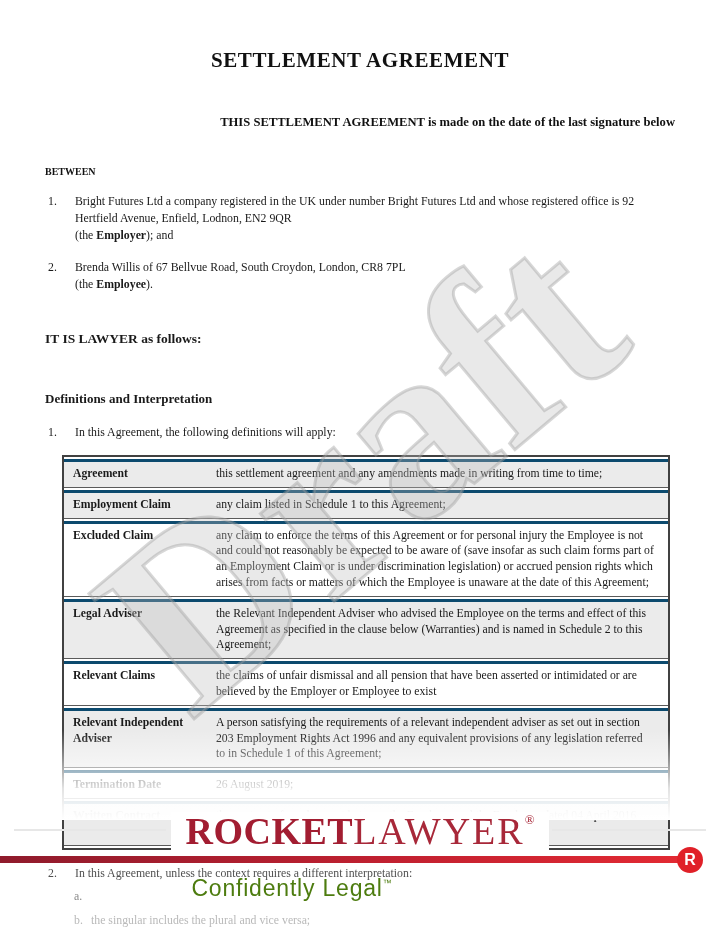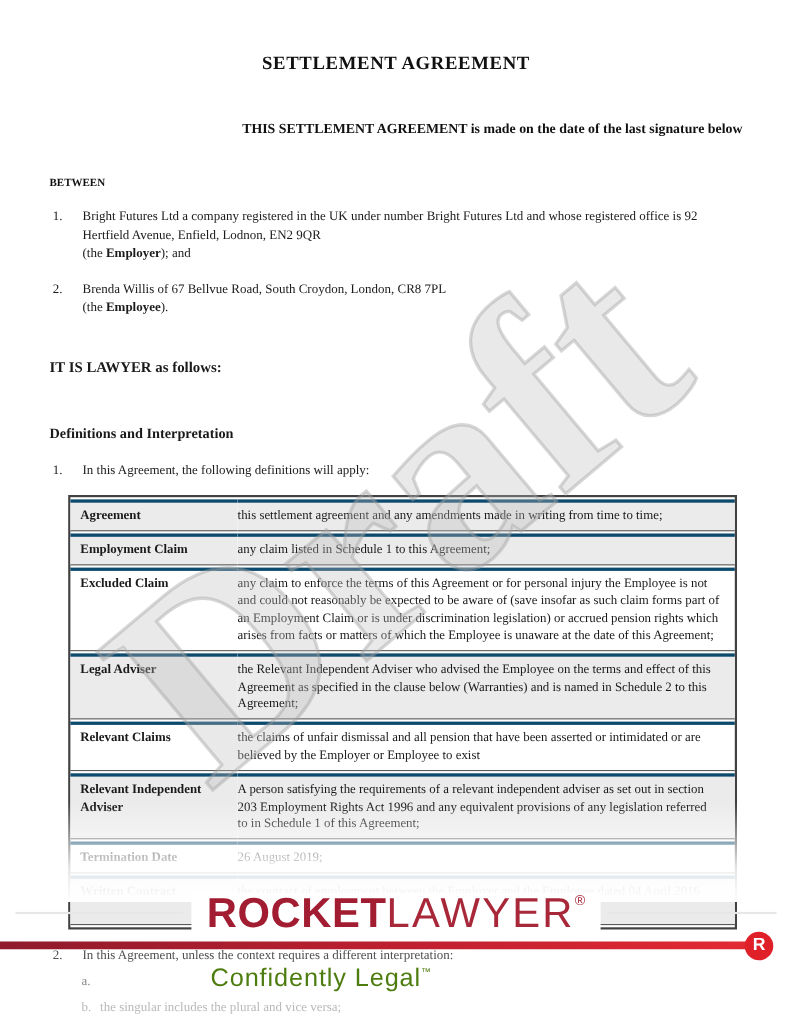--- a/index.html
+++ b/index.html
@@ -15,21 +15,21 @@
 
   .content {
     position: relative;
     z-index: 1;
     padding: 0 45px;
   }
 
   .doc-title {
     margin-top: 48px;
     text-align: center;
-    font-size: 17px;
+    font-size: 21px;
     font-weight: bold;
     letter-spacing: 0.6px;
     color: #111;
   }
 
   .intro-line {
     margin-top: 42px;
     font-size: 12.6px;
     font-weight: bold;
     color: #111;
@@ -152,21 +152,21 @@
     height: 2px;
     background: #e7e7e7;
   }
   .faded-rule.left  { left: 14px;  width: 152px; }
   .faded-rule.right { left: 552px; width: 154px; }
 
   .brand-line {
     position: relative;
     margin-top: 7px;
     text-align: center;
-    font-family: Liberation Sans, sans-serif;
+    font-family: Liberation Serif, serif;
     font-size: 38px;
     line-height: 1;
     white-space: nowrap;
   }
   .brand-inner { background: #ffffff; padding: 0 14px; display: inline-block; }
   .brand-bold   { font-weight: 800; letter-spacing: 0.5px; color: #A21D31; }
   .brand-light  { font-weight: 300; letter-spacing: 2px;  color: #A82839; }
   .brand-reg    { font-size: 13px; vertical-align: 20px; color: #A82839; font-weight: 400; }
 
   .red-bar {

